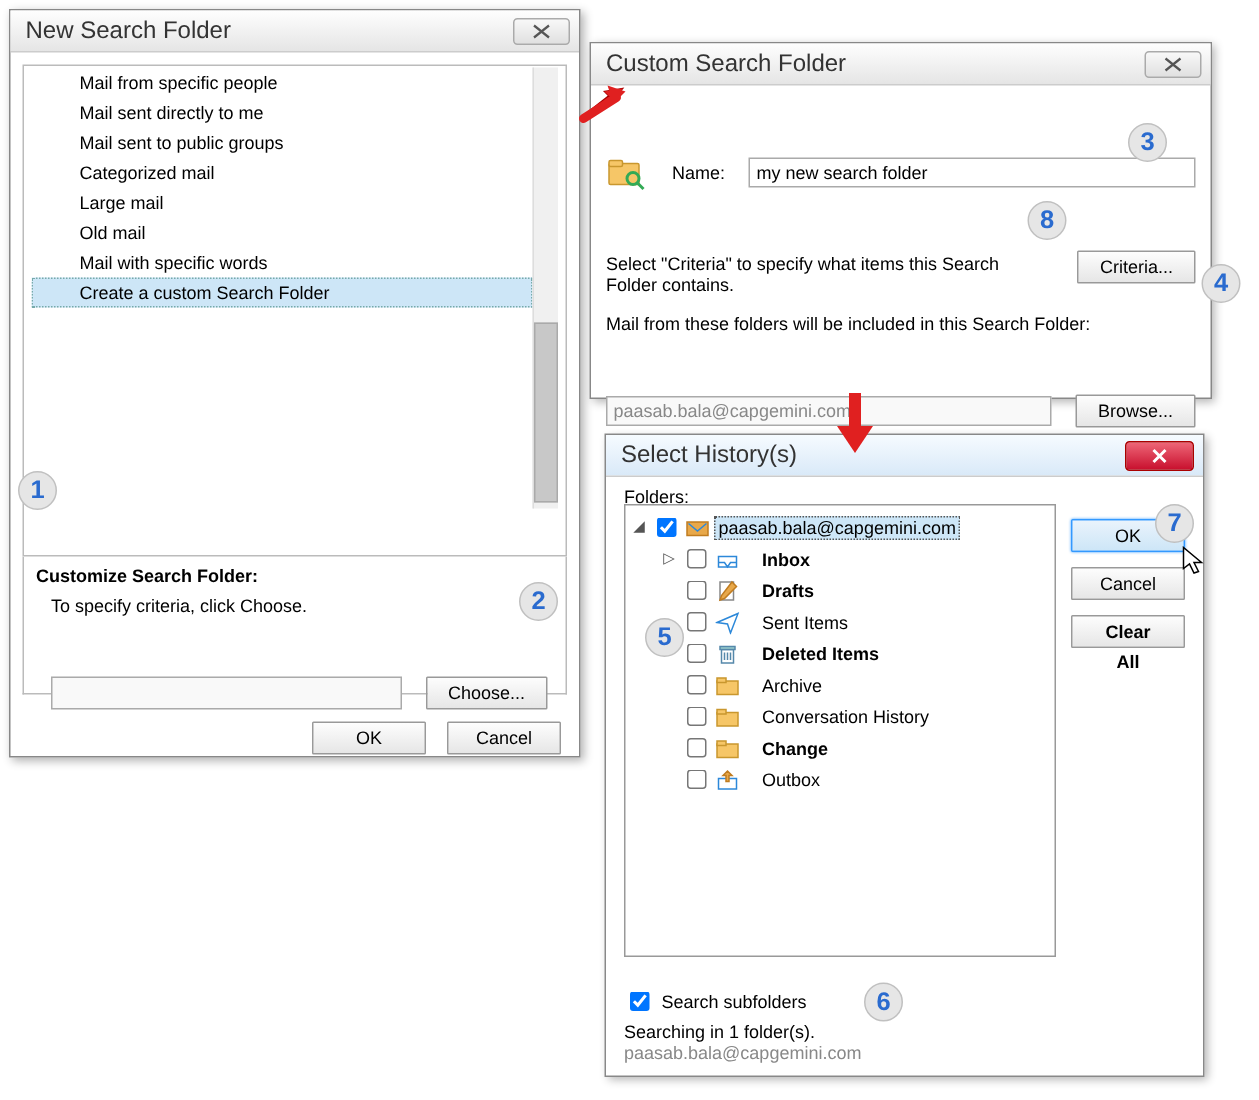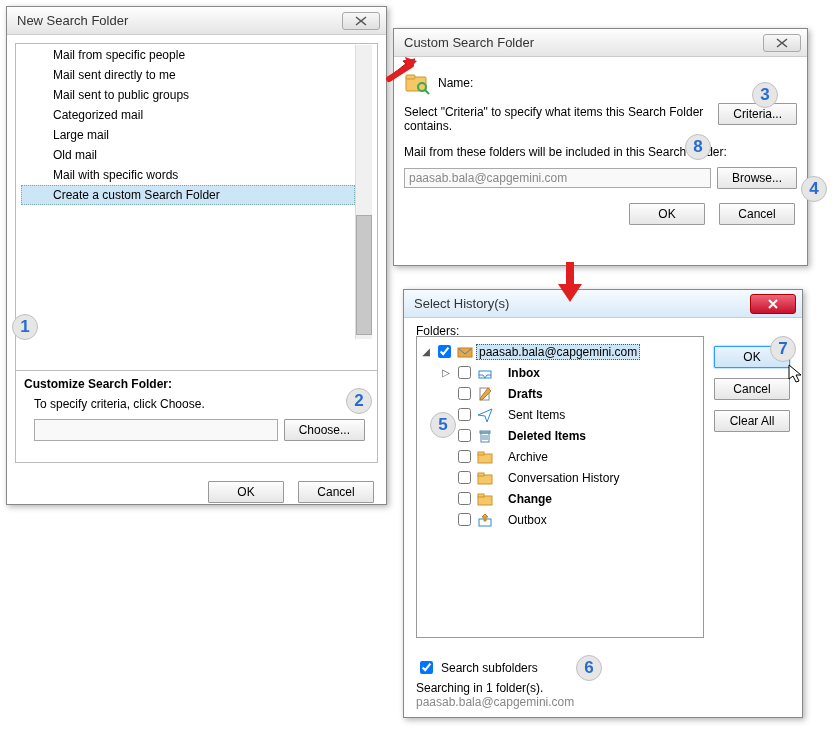--- a/index.html
+++ b/index.html
@@ -21,21 +21,21 @@
   .titlebar {
     height: 28px;
     background: linear-gradient(to bottom, #fefefe, #e5e5e5);
     border-bottom: 1px solid #ccc;
     display: flex;
     align-items: center;
     padding: 0 6px 0 10px;
   }
   .titlebar .title {
     flex: 1;
-    font-size: 13px;
+    font-size: 16px;
     color: #333;
   }
   .close-btn {
     width: 38px;
     height: 18px;
     border: 1px solid #aaa;
     border-radius: 3px;
     background: linear-gradient(to bottom,#f8f8f8,#e0e0e0);
     display: flex;
     align-items: center;
@@ -109,22 +109,23 @@
     font-size: 12px;
   }
   .btn.highlight {
     border: 1px solid #3399ff;
     box-shadow: 0 0 2px #3399ff;
     background: linear-gradient(to bottom,#eaf3fc,#cde6f7);
   }
   .row {
     display: flex;
     align-items: center;
-    gap: 6px;
+    gap: 16px;
     padding: 4px 10px;
+    margin-top: 32px;
   }
   .input {
     border: 1px solid #aaa;
     height: 20px;
     padding: 0 4px;
     flex: 1;
     font-size: 12px;
     background: #fff;
   }
   .input.readonly { color: #888; background: #f9f9f9; }
@@ -260,20 +261,21 @@
   <div class="row" style="padding-top:14px;">
     <span class="icon" style="width:28px;height:24px;">
       <svg width="28" height="24" viewBox="0 0 28 24">
         <rect x="2" y="6" width="20" height="14" rx="1" fill="#f6c667" stroke="#c9972e"></rect>
         <rect x="2" y="4" width="9" height="4" rx="1" fill="#f6c667" stroke="#c9972e"></rect>
         <circle cx="18" cy="16" r="4" fill="none" stroke="#3a5" stroke-width="2"></circle>
         <line x1="21" y1="19" x2="25" y2="23" stroke="#3a5" stroke-width="2"></line>
       </svg>
     </span>
     <span>Name:</span>
+    <input class="input" value="my new search folder" style="">
   </div>
 
   <div class="row" style="align-items:flex-start;">
     <div style="flex:1; padding-top:2px;">Select "Criteria" to specify what items this Search Folder contains.</div>
     <span class="btn">Criteria...</span>
   </div>
 
   <div class="inner-label" style="padding-top:8px;">Mail from these folders will be included in this Search Folder:</div>
 
   <div class="row">
@@ -403,21 +405,21 @@
             </span>
             <span class="label">Outbox</span>
           </div>
         </div>
     </div>
   </div>
 
   <div style="position:absolute; right:12px; top:56px; width:76px; display:flex; flex-direction:column; gap:10px;">
     <span class="btn highlight" style="min-width:70px;">OK</span>
     <span class="btn" style="min-width:70px;">Cancel</span>
-    <span class="btn" style="min-width:70px;">Clear All</span>
+    <span class="btn" style="min-width:70px;font-weight:bold;">Clear All</span>
   </div>
 
   <div style="position:absolute; left:12px; bottom:40px; display:flex; align-items:center; gap:5px;">
     <input type="checkbox" class="cb" checked="" style="">
     <span>Search subfolders</span>
   </div>
   <div style="position:absolute; left:12px; bottom:22px;">Searching in 1 folder(s).</div>
   <div style="position:absolute; left:12px; bottom:8px; color:#888;">paasab.bala@capgemini.com</div>
 </div>
 

